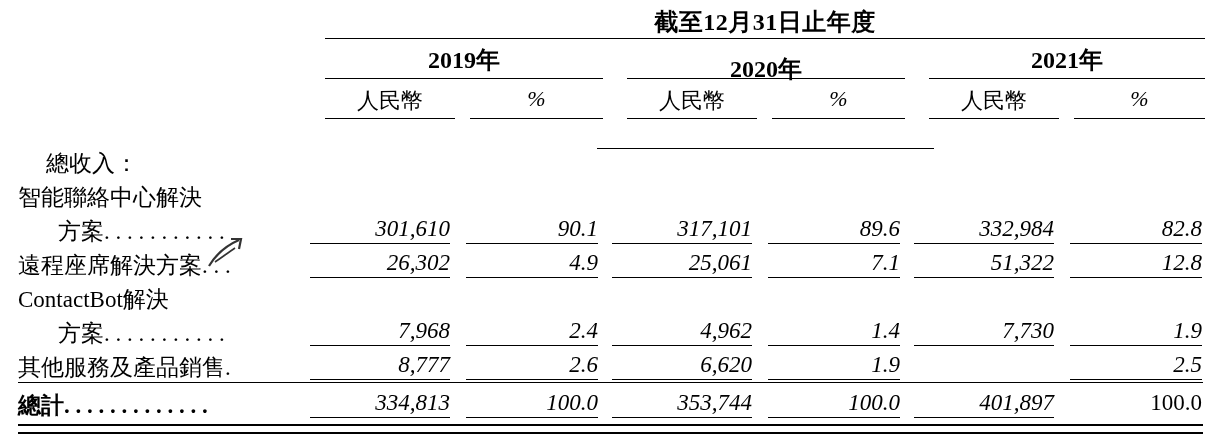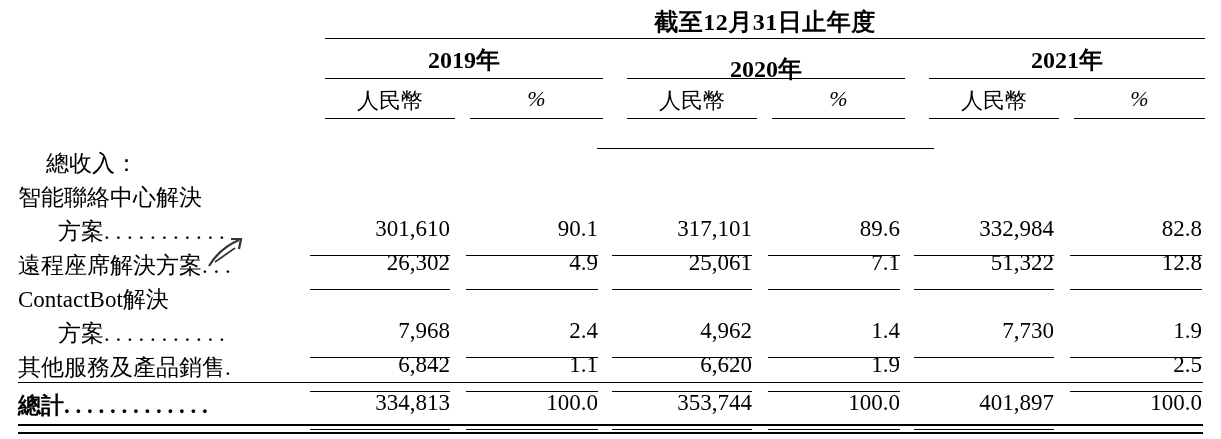--- a/index.html
+++ b/index.html
@@ -84,21 +84,21 @@
     white-space: nowrap;
   }
   .label.indent { left: 58px; }
 
   .num {
     position: absolute;
     font-size: 23px;
     text-align: right;
     white-space: nowrap;
   }
-  .underline { border-bottom: 1px solid #000; padding-bottom: 13px; }
+  .underline { border-bottom: 1px solid #000; padding-bottom: 1px; font-style: italic; }
 
   .c1 { left: 310px; width: 140px; }
   .c2 { left: 466px; width: 132px; }
   .c3 { left: 612px; width: 140px; }
   .c4 { left: 768px; width: 132px; }
   .c5 { left: 914px; width: 140px; }
   .c6 { left: 1070px; width: 132px; }
 
   .bold { font-weight: bold; }
 
@@ -172,22 +172,22 @@
   <div class="label" style="top:284px;">ContactBot解決</div>
   <div class="label indent" style="top:318px;">方案. . . . . . . . . . .</div>
   <div class="num c1 underline" style="top:318px;">7,968</div>
   <div class="num c2 underline" style="top:318px;">2.4</div>
   <div class="num c3 underline" style="top:318px;">4,962</div>
   <div class="num c4 underline" style="top:318px;">1.4</div>
   <div class="num c5 underline" style="top:318px;">7,730</div>
   <div class="num c6 underline" style="top:318px;">1.9</div>
 
   <div class="label" style="top:352px;">其他服務及產品銷售.</div>
-  <div class="num c1 underline" style="top:352px;">6,842</div>
-  <div class="num c2 underline" style="top:352px;">1.1</div>
+  <div class="num c1 underline" style="top:352px;">8,777</div>
+  <div class="num c2 underline" style="top:352px;">2.6</div>
   <div class="num c3 underline" style="top:352px;">6,620</div>
   <div class="num c4 underline" style="top:352px;">1.9</div>
   <div class="num c6 underline" style="top:352px;">2.5</div>
 
   <div class="label bold" style="top:390px;">總計. . . . . . . . . . . . .</div>
   <div class="num c1 underline" style="top:390px;">334,813</div>
   <div class="num c2 underline" style="top:390px;">100.0</div>
   <div class="num c3 underline" style="top:390px;">353,744</div>
   <div class="num c4 underline" style="top:390px;">100.0</div>
   <div class="num c5 underline" style="top:390px;">401,897</div>

